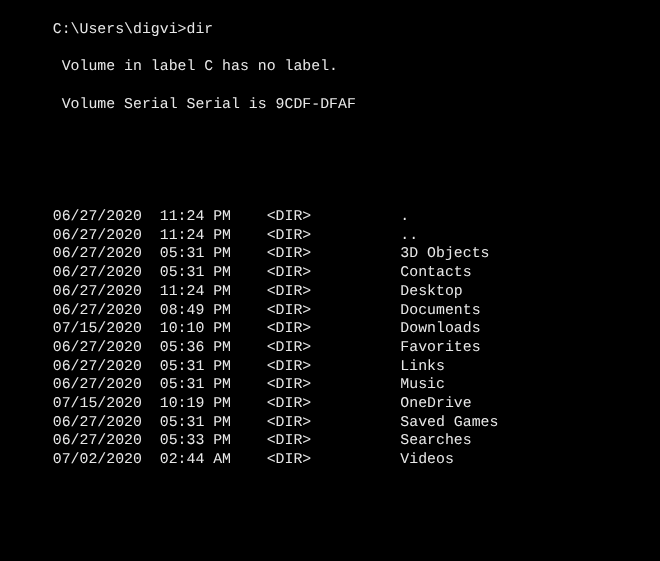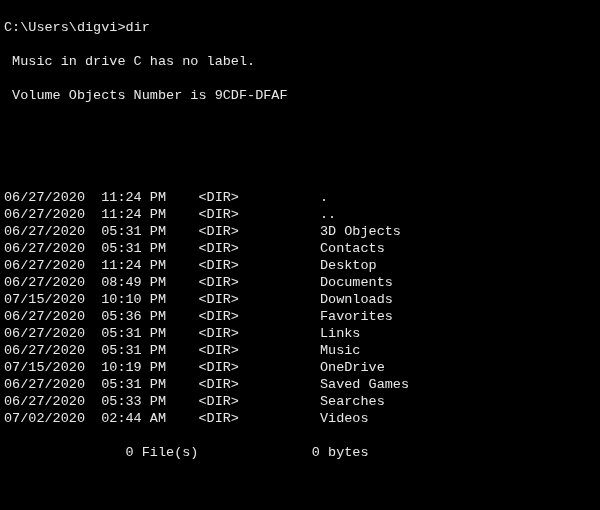--- a/index.html
+++ b/index.html
@@ -11,33 +11,32 @@
     color: #e8e8e8;
     font-family: Consolas, "Courier New", monospace;
     font-size: 13.5px;
     line-height: 17px;
     overflow: hidden;
   }
   .terminal {
     padding: 2px 4px;
     white-space: pre;
   }
-  .line { white-space: pre; }
+  .line { white-space: pre; margin-left: 44px; }
 </style>
 </head>
 <body>
 
 <div class="terminal">
 <div class="line"><span>C:\Users\digvi</span>&gt;<span>dir</span></div>
-<div class="line"> Music in drive C has no label.</div>
-<div class="line"> Volume Objects Number is 9CDF-DFAF</div>
+<div class="line"> Volume in label C has no label.</div>
+<div class="line"> Volume Serial Serial is 9CDF-DFAF</div>
 <div class="line">&nbsp;</div>
 <div class="line">&nbsp;</div>
 <div id="listing"><div class="line">06/27/2020  11:24 PM    &lt;DIR&gt;          .</div><div class="line">06/27/2020  11:24 PM    &lt;DIR&gt;          ..</div><div class="line">06/27/2020  05:31 PM    &lt;DIR&gt;          3D Objects</div><div class="line">06/27/2020  05:31 PM    &lt;DIR&gt;          Contacts</div><div class="line">06/27/2020  11:24 PM    &lt;DIR&gt;          Desktop</div><div class="line">06/27/2020  08:49 PM    &lt;DIR&gt;          Documents</div><div class="line">07/15/2020  10:10 PM    &lt;DIR&gt;          Downloads</div><div class="line">06/27/2020  05:36 PM    &lt;DIR&gt;          Favorites</div><div class="line">06/27/2020  05:31 PM    &lt;DIR&gt;          Links</div><div class="line">06/27/2020  05:31 PM    &lt;DIR&gt;          Music</div><div class="line">07/15/2020  10:19 PM    &lt;DIR&gt;          OneDrive</div><div class="line">06/27/2020  05:31 PM    &lt;DIR&gt;          Saved Games</div><div class="line">06/27/2020  05:33 PM    &lt;DIR&gt;          Searches</div><div class="line">07/02/2020  02:44 AM    &lt;DIR&gt;          Videos</div></div>
-<div class="line">               0 File(s)              0 bytes</div>
 
 
 
 
 
 
 
 
 
 </div>

